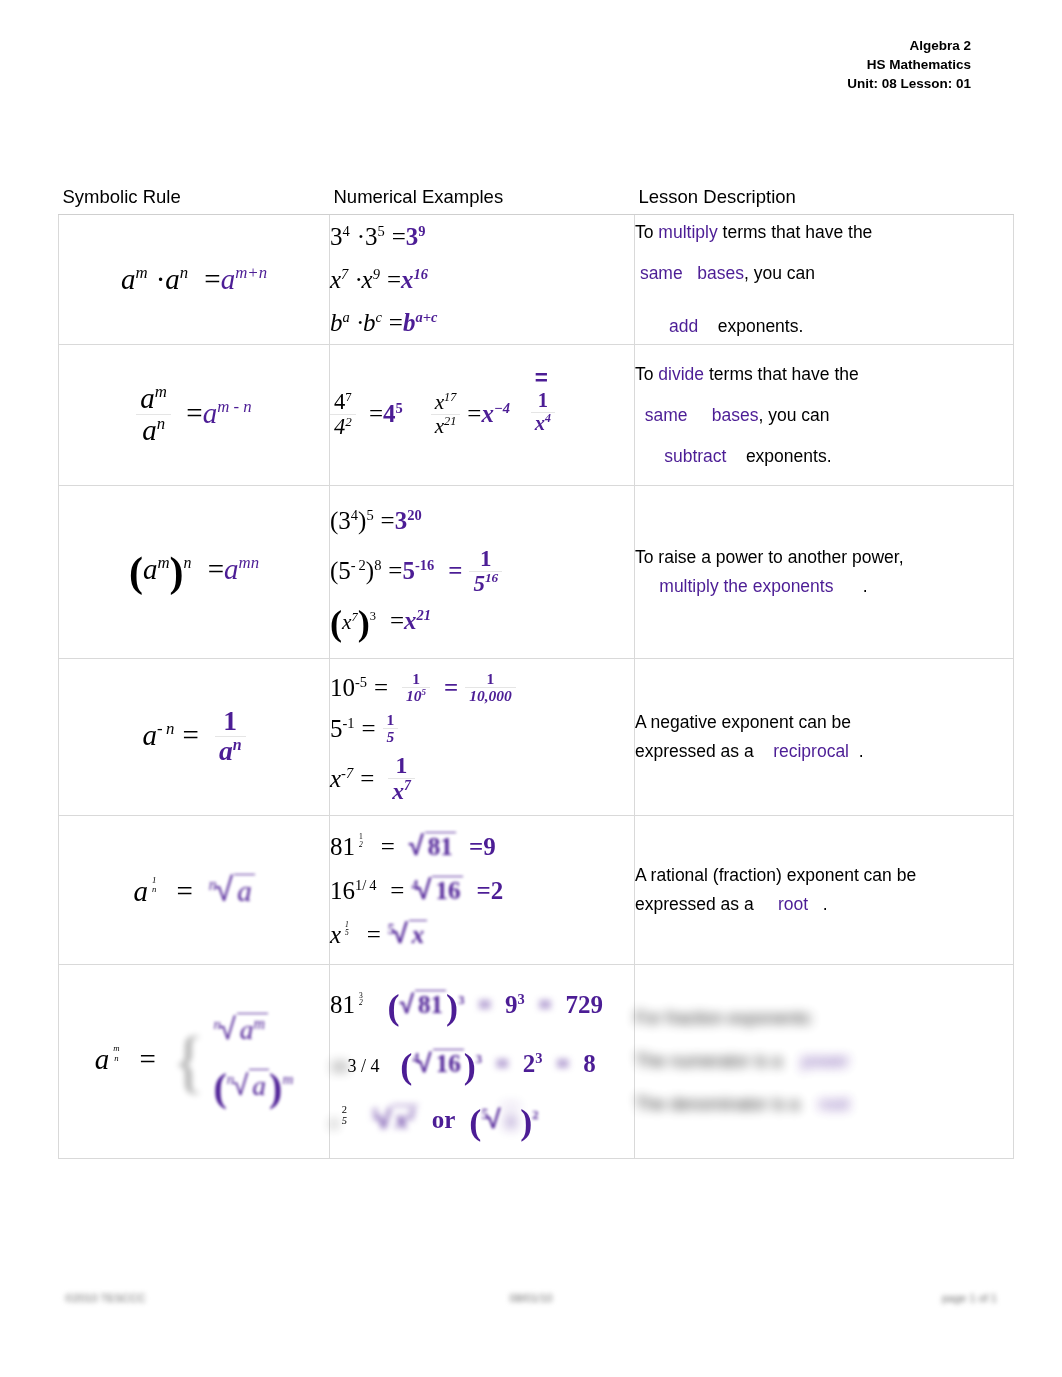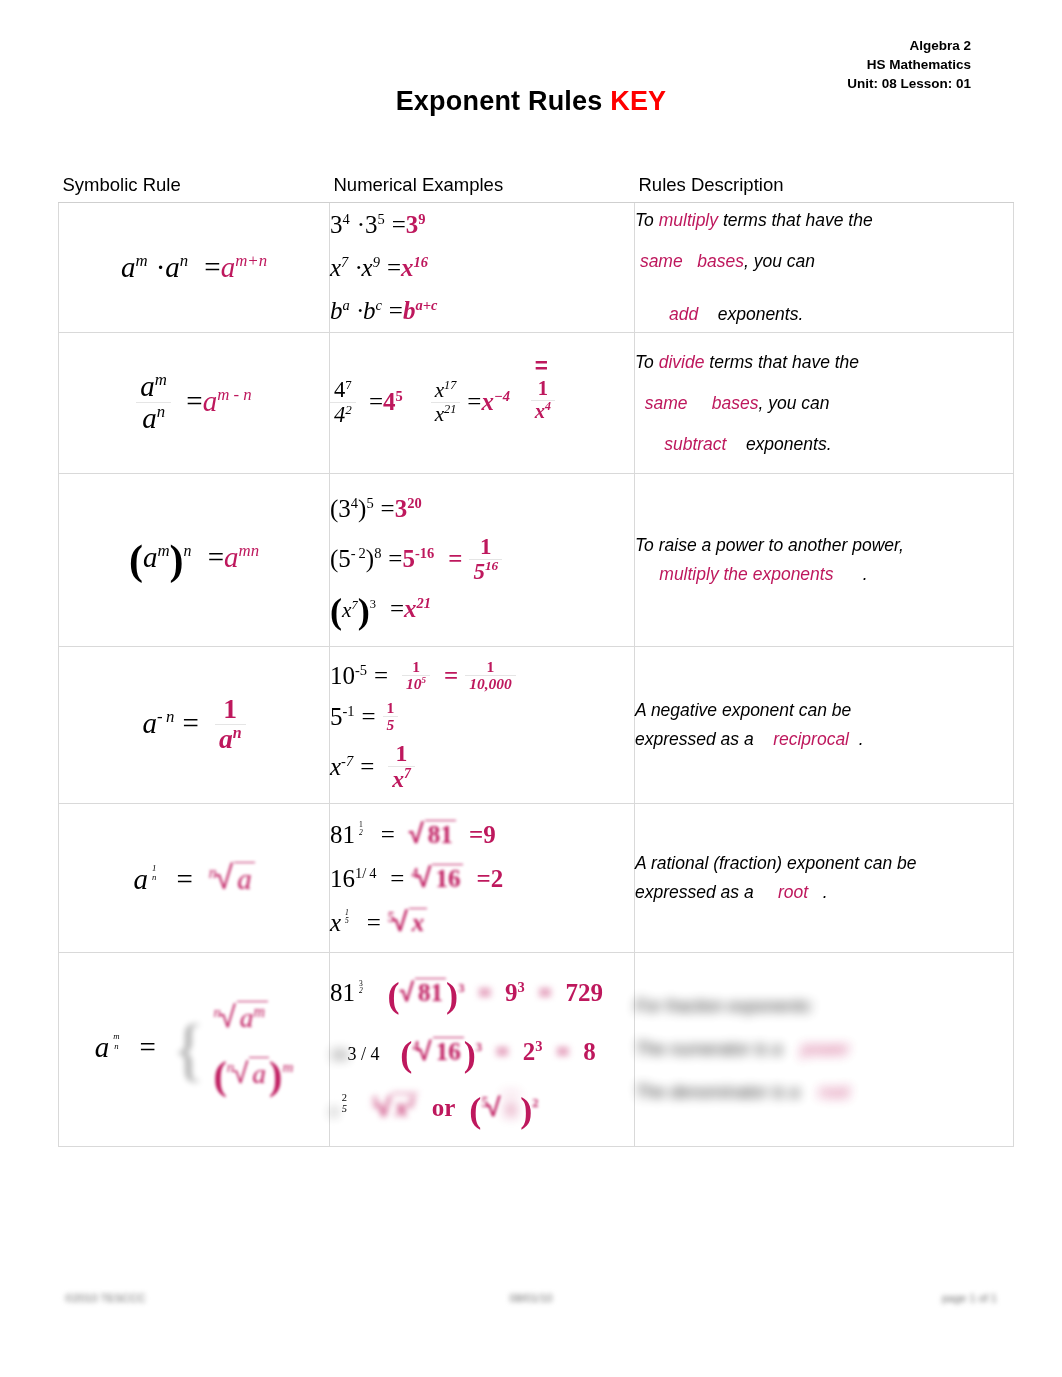--- a/index.html
+++ b/index.html
@@ -21,45 +21,45 @@
     font-size:27px;font-weight:bold;letter-spacing:.2px;
   }
   .doc-title .key{color:#ff0000;}
 
   .intro{
     position:absolute;top:143px;left:63px;font-size:18.5px;
   }
 
   
   .tbl{
-    position:absolute;top:172px;left:58px;width:955px;
+    position:absolute;top:184px;left:58px;width:955px;
     border-collapse:collapse;table-layout:fixed;
   }
   .tbl td,.tbl th{
     border:1px solid #d9d9d9;
     vertical-align:middle;padding:0;
   }
   .tbl thead th{
     border:none;border-bottom:1px solid #cfcfcf;
     font-size:18.5px;font-weight:normal;text-align:left;
     padding:0 0 4px 4px;height:26px;
   }
   col.c1{width:271px;}
   col.c2{width:305px;}
   col.c3{width:379px;}
 
   .cell{padding:8px 10px;}
   .rule-cell{text-align:center;}
   .ex-cell{padding-left:14px;}
-  .verb-cell{padding-left:10px;font-size:17.5px;line-height:29px;font-style:italic;}
+  .verb-cell{padding-left:10px;font-size:17.5px;line-height:29px;}
 
   
   .m{font-family:"Liberation Serif", serif;font-style:italic;}
   .mr{font-family:"Liberation Serif", serif;font-style:normal;}
-  .red{color:#be185d;}
+  .red{color:#4c1d95;}
   .bold{font-weight:bold;}
   sup{font-size:.58em;vertical-align:super;line-height:0;}
 
   .eq{white-space:nowrap;}
   .rule-eq{font-size:29px;}
   .ex-line{font-size:25px;line-height:43px;white-space:nowrap;}
 
   
   .frac{display:inline-block;vertical-align:middle;text-align:center;
         line-height:1.05;position:relative;top:-1px;}
@@ -95,37 +95,33 @@
 <body>
 
 <div class="page">
 
   <div class="doc-header">
     <div>Algebra 2</div>
     <div>HS Mathematics</div>
     <div>Unit: 08 Lesson: 01</div>
   </div>
 
-  <div class="doc-title">
-    <span>Exponent Rules</span>
-    <span class="key">KEY</span>
-  </div>
 
 
   <table class="tbl">
     <colgroup>
         <col class="c1">
         <col class="c2">
         <col class="c3">
       </colgroup>
     <thead>
       <tr>
         <th>Symbolic Rule</th>
         <th>Numerical Examples</th>
-        <th>Rules Description</th>
+        <th>Lesson Description</th>
       </tr>
     </thead>
     <tbody>
 
       <tr style="height:128px">
         <td class="cell rule-cell">
           <span class="eq rule-eq b1">
             <span class="m">a<sup>m</sup></span>&nbsp;<span class="mr">·</span><span class="m">a<sup>n</sup></span>
             &nbsp;<span class="mr">=</span><span class="m red"><span>a</span><sup>m+n</sup></span>
           </span>

